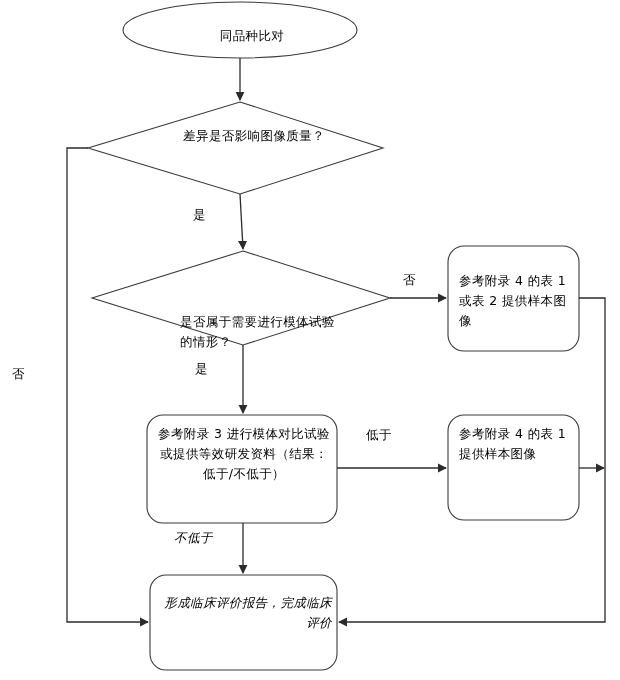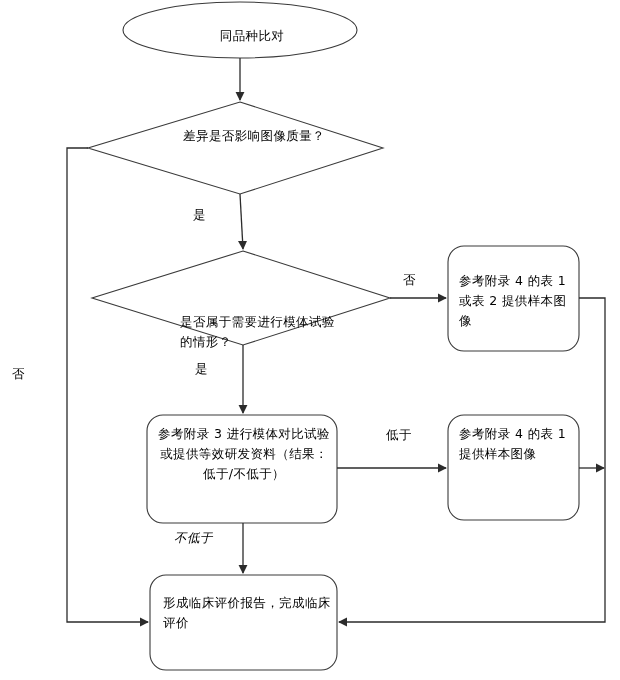--- a/index.html
+++ b/index.html
@@ -47,21 +47,21 @@
     font-size: 12.5px;
     line-height: 16px;
     color: #000000;
     letter-spacing: 0.4px;
     white-space: nowrap;
   }
   .t-start      { left: 123px; top: 26px;  width: 234px; text-align: center; padding-left: 12px; }
   .t-dec1       { left: 165px; top: 126px; width: 160px; text-align: right; }
   .t-dec2       { left: 180px; top: 272px; width: 160px; text-align: left; margin-top: 40px; }
   .t-proc-mid   { left: 156px; top: 424px; width: 176px; text-align: center; }
-  .t-proc-bot   { left: 163px; top: 593px; width: 176px; text-align: left; }
+  .t-proc-bot   { left: 156px; top: 593px; width: 176px; text-align: right; font-style: italic; }
   .t-right-top  { left: 459px; top: 255px; width: 112px; text-align: left; margin-top: 16px; }
   .t-right-mid  { left: 459px; top: 424px; width: 112px; text-align: left; }
 </style>
 </head>
 <body>
 
 <div id="page">
 
   <svg id="flow" viewBox="0 0 620 680">
     <defs>
@@ -118,17 +118,17 @@
   <div class="node-text t-right-mid">参考附录 4 的表 1 提供样本图像</div>
 
   <div class="edge-label" style="left:12px; top:366px;">否</div>
 
   <div class="edge-label" style="left:193px; top:207px;">是</div>
 
   <div class="edge-label" style="left:403px; top:272px;">否</div>
 
   <div class="edge-label" style="left:195px; top:361px;">是</div>
 
-  <div class="edge-label" style="left:386px; top:427px;">低于</div>
+  <div class="edge-label" style="left:366px; top:427px;">低于</div>
 
   <div class="edge-label" style="left:174px; top:530px;font-style:italic;">不低于</div>
 
 </div>
 
 </body></html>

